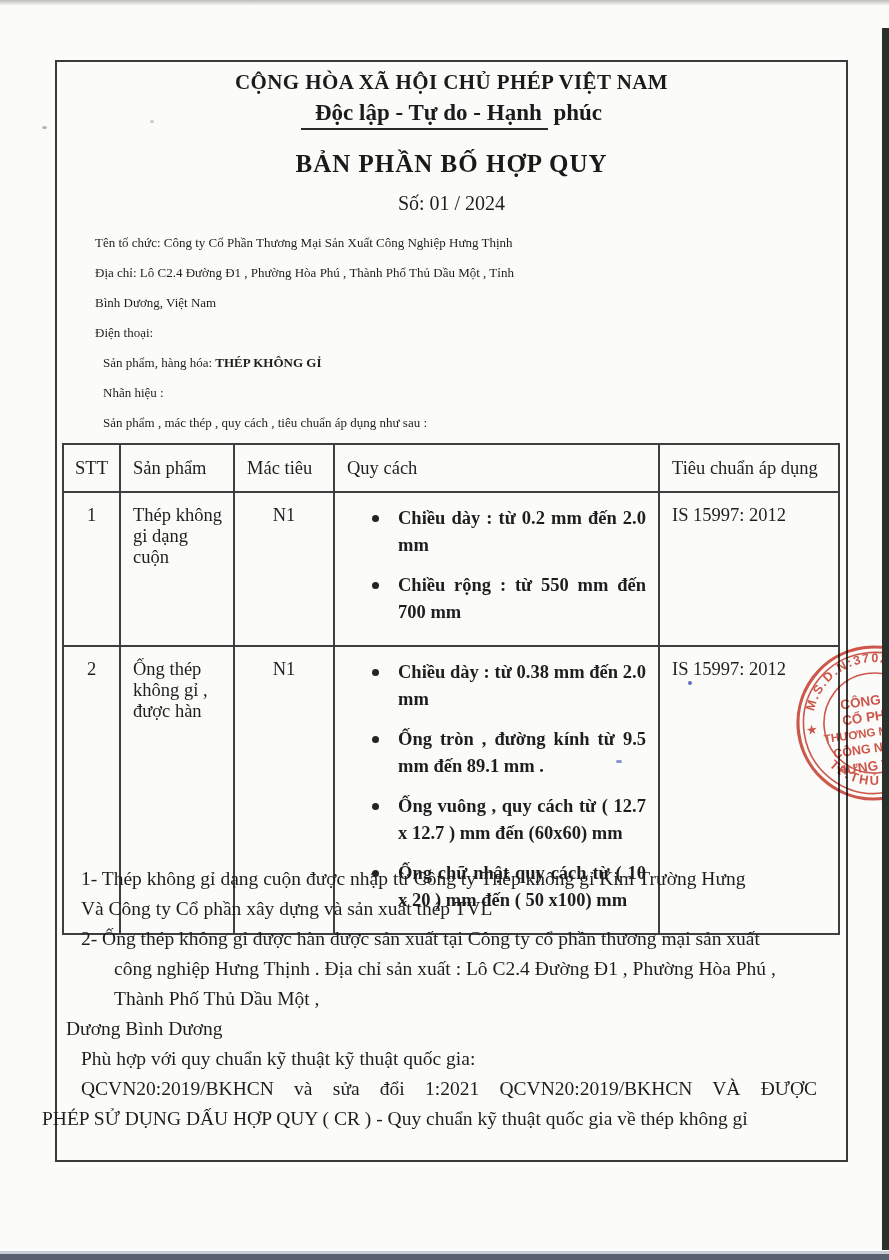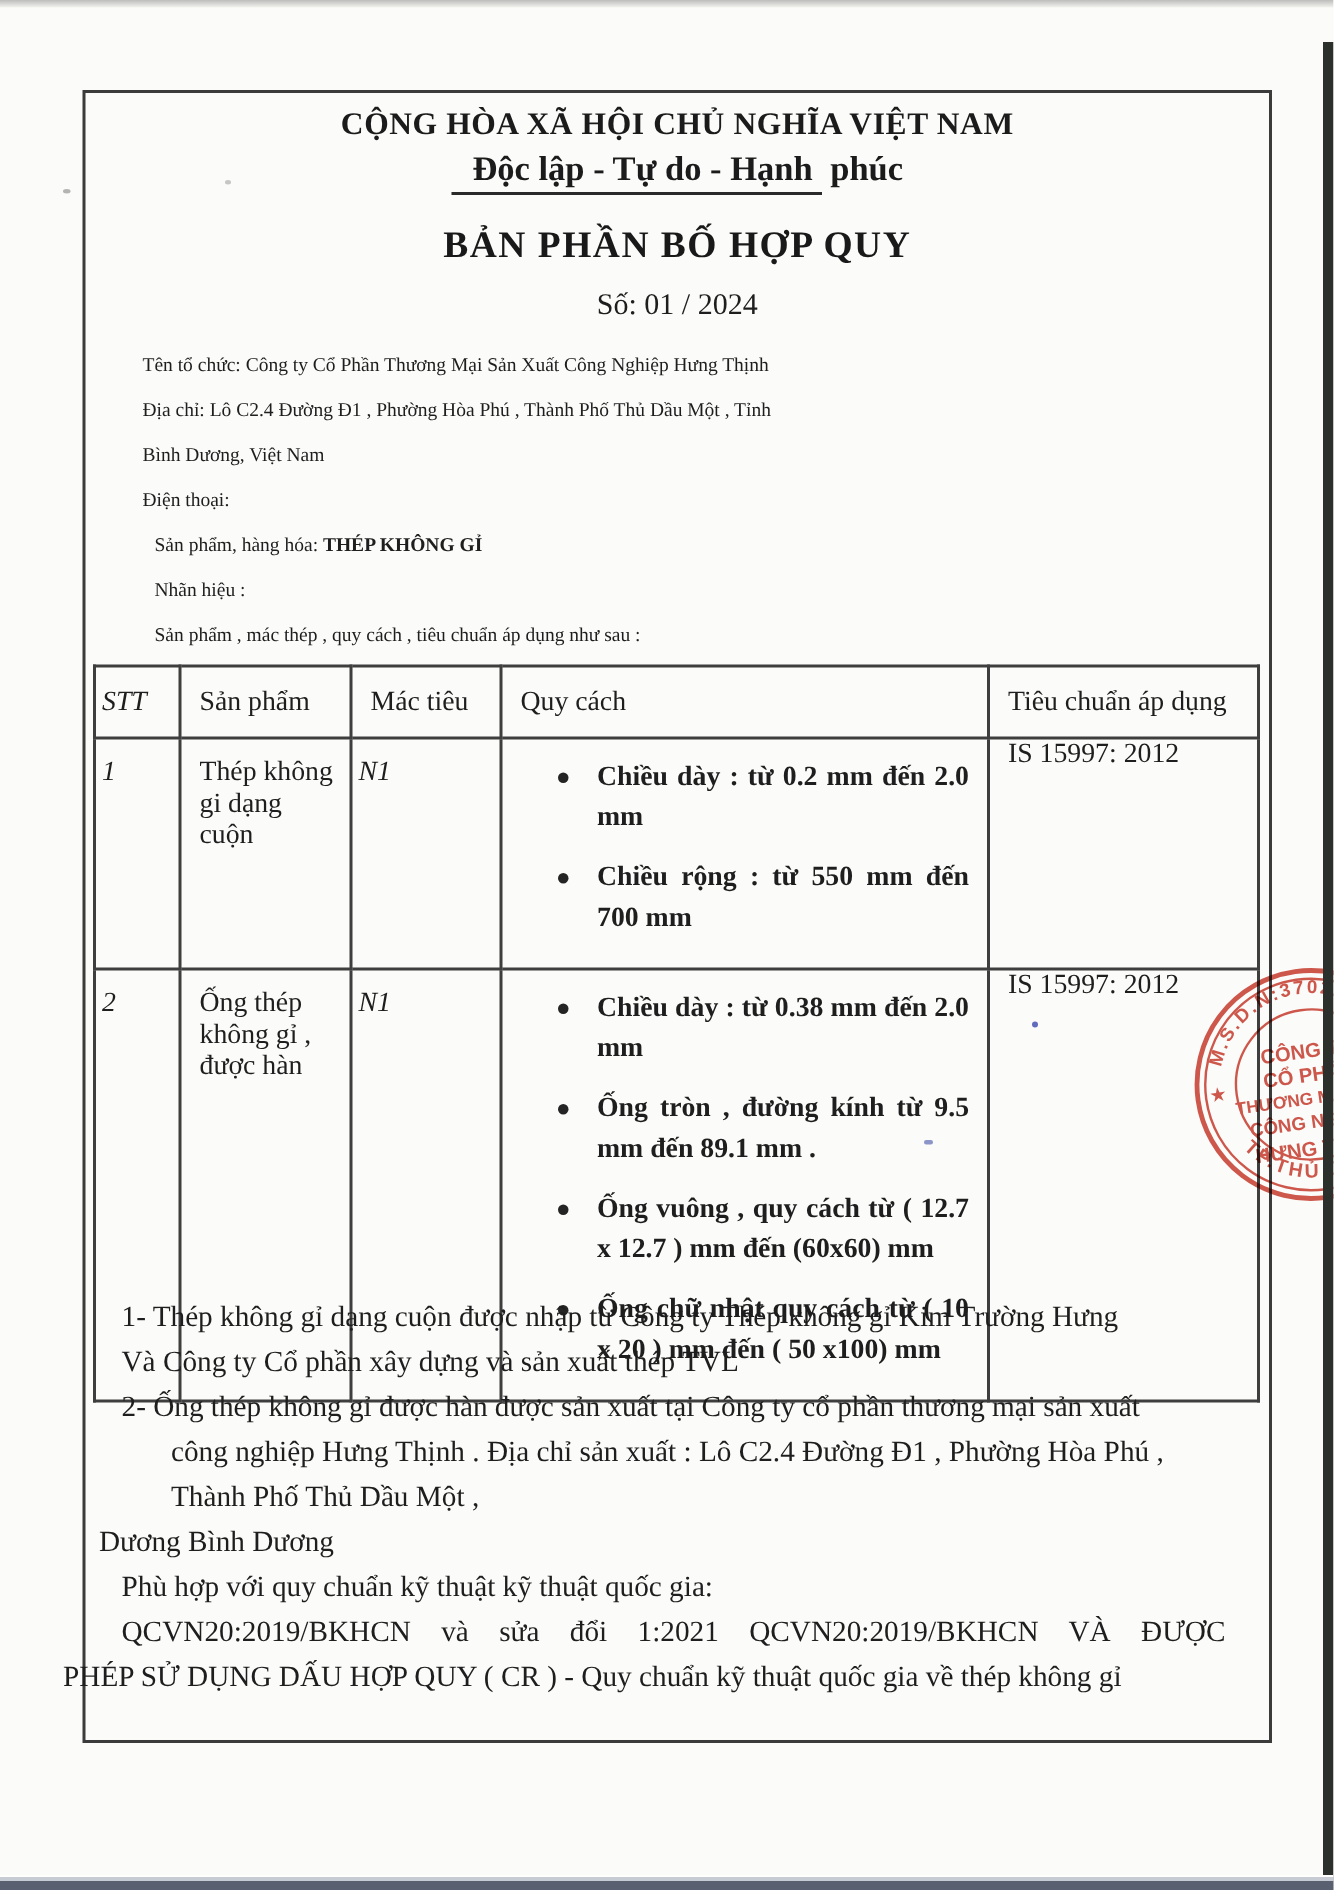--- a/index.html
+++ b/index.html
@@ -38,25 +38,25 @@
   .org .line{white-space:nowrap;}
   .org .indent{padding-left:8px;}
   .bold{font-weight:bold;}
 
   
   table.spec{position:absolute;left:5px;top:381px;width:776px;
     border-collapse:collapse;table-layout:fixed;font-size:18.5px;}
   table.spec td,table.spec th{border:2px solid #3e3e3e;vertical-align:top;
     font-weight:normal;text-align:left;color:#1e1e1e;}
   table.spec th{height:42px;vertical-align:middle;padding:2px 6px 2px 12px;}
-  table.spec th.c, table.spec td.c{text-align:left;padding-left:4px;padding-right:4px;font-style:italic;}
+  table.spec th.c, table.spec td.c{text-align:center;padding-left:4px;padding-right:4px;}
   td.cell-stt{padding-top:12px;}
   td.cell-prod{padding:12px 10px 6px 12px;text-align:justify;}
   td.cell-grade{padding-top:12px;}
-  td.cell-std{padding:0 6px 6px 12px;border-radius:28px;}
+  td.cell-std{padding:12px 6px 6px 12px;border-radius:28px;}
   td.cell-spec{padding:2px 12px 6px 34px;}
   ul.specs{list-style:none;margin:10px 0 0 0;padding:0;}
   ul.specs li{position:relative;padding-left:29px;margin-bottom:13px;
     text-align:justify;line-height:27px;font-weight:bold;}
   ul.specs li::before{content:"";position:absolute;left:3px;top:10px;
     width:7px;height:7px;border-radius:50%;background:#242424;}
   .row1 td{height:95px;}
   .row2 td{height:228px;}
 
   
@@ -74,21 +74,21 @@
     z-index:20;mix-blend-mode:multiply;opacity:.92;}
   .stamp text{font-family:"Liberation Sans","DejaVu Sans",sans-serif;font-weight:bold;}
 </style>
 </head>
 <body>
 
 <div class="page">
 
   <div class="frame">
 
-    <div class="hdr-national center">CỘNG HÒA XÃ HỘI CHỦ NGHĨA VIỆT NAM</div>
+    <div class="hdr-national center">CỘNG HÒA XÃ HỘI CHỦ PHÉP VIỆT NAM</div>
 
     <div class="hdr-motto center">
       <span class="u">Độc lập - Tự do - Hạnh</span>
       <span>phúc</span>
     </div>
 
     <div class="doc-title center">BẢN PHẦN BỐ HỢP QUY</div>
 
     <div class="doc-number center">Số: 01 / 2024</div>
 

